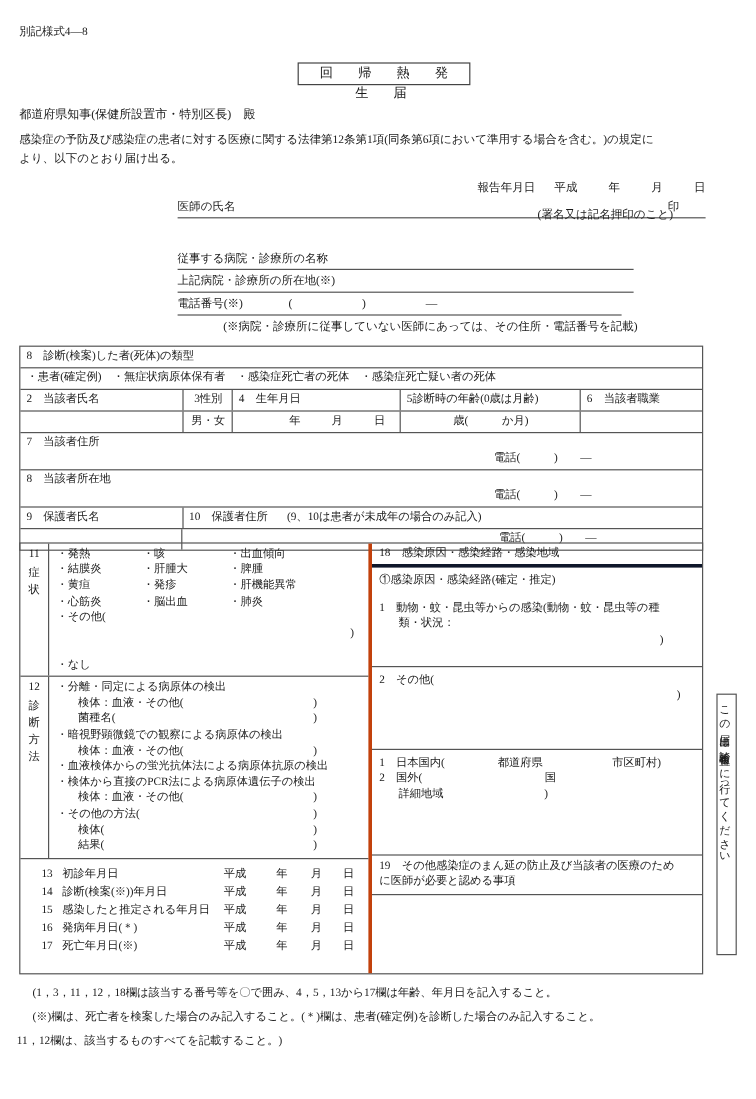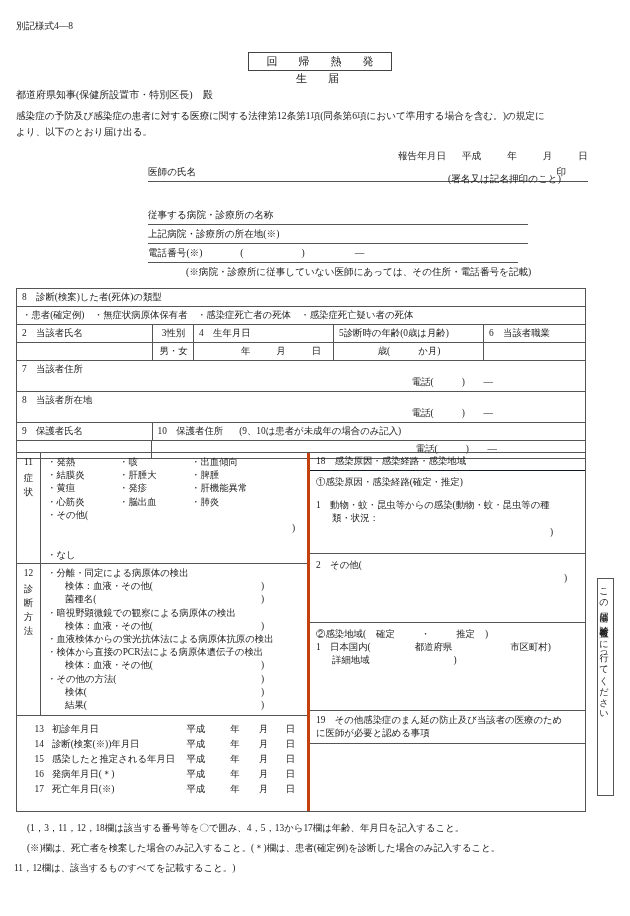--- a/index.html
+++ b/index.html
@@ -202,21 +202,21 @@
   .date-row .dlbl { width: 150px; }
   .date-row .era  { width: 38px; }
   .date-row .y    { width: 32px; text-align: center; }
   .date-row .m    { width: 32px; text-align: center; }
   .date-row .d    { width: 28px; text-align: center; }
 
   
   .r-head {
     padding: 2px 4px 2px 6px;
     font-size: 9.4px;
-    border-bottom: 1px solid #0f172a;
+    border-bottom: 3px solid #0f172a;
     line-height: 13px;
   }
   .r-body {
     padding: 5px 6px 4px 6px;
     font-size: 9.4px;
     line-height: 13.2px;
   }
   .r-indent { padding-left: 16px; text-indent: -16px; }
   .r-sub { padding-left: 16px; }
   .rp-right { display: block; text-align: right; padding-right: 26px; }
@@ -473,22 +473,22 @@
 
       <div class="sec" style="height:69px;">
         <div class="r-body">
           <div>2　その他(</div>
           <div class="rp-right2">)</div>
         </div>
       </div>
 
       <div class="sec" style="height:88px;">
         <div class="r-body">
-          <div><span>②感染地域(</span><span class="opt-sp"></span><span>確定</span><span class="opt-sp2"></span><span>・</span><span class="opt-sp2"></span><span>推定</span><span class="opt-sp"></span><span>)</span></div>
           <div><span>1　日本国内(</span><span class="opt-sp3"></span><span>都道府県</span><span class="opt-sp4"></span><span>市区町村)</span></div>
+          <div><span>2　国外(</span><span class="opt-sp4"></span><span class="opt-sp3"></span><span>国</span></div>
           <div class="r-sub"><span>詳細地域</span><span class="opt-sp4"></span><span class="opt-sp2"></span><span>)</span></div>
         </div>
       </div>
 
       <div class="sec" style="height:33px; border-bottom:1px solid #555;">
         <div class="r-body" style="padding-top:3px;">
           <div>19　その他感染症のまん延の防止及び当該者の医療のため</div>
           <div>に医師が必要と認める事項</div>
         </div>
       </div>

